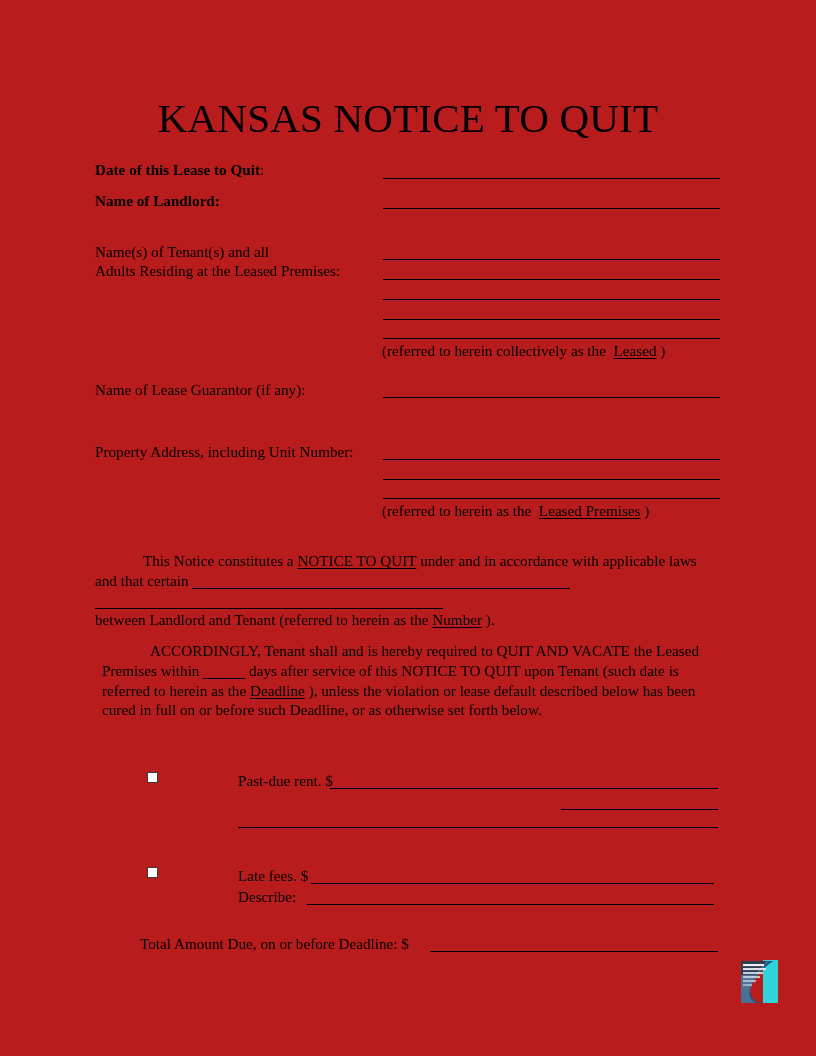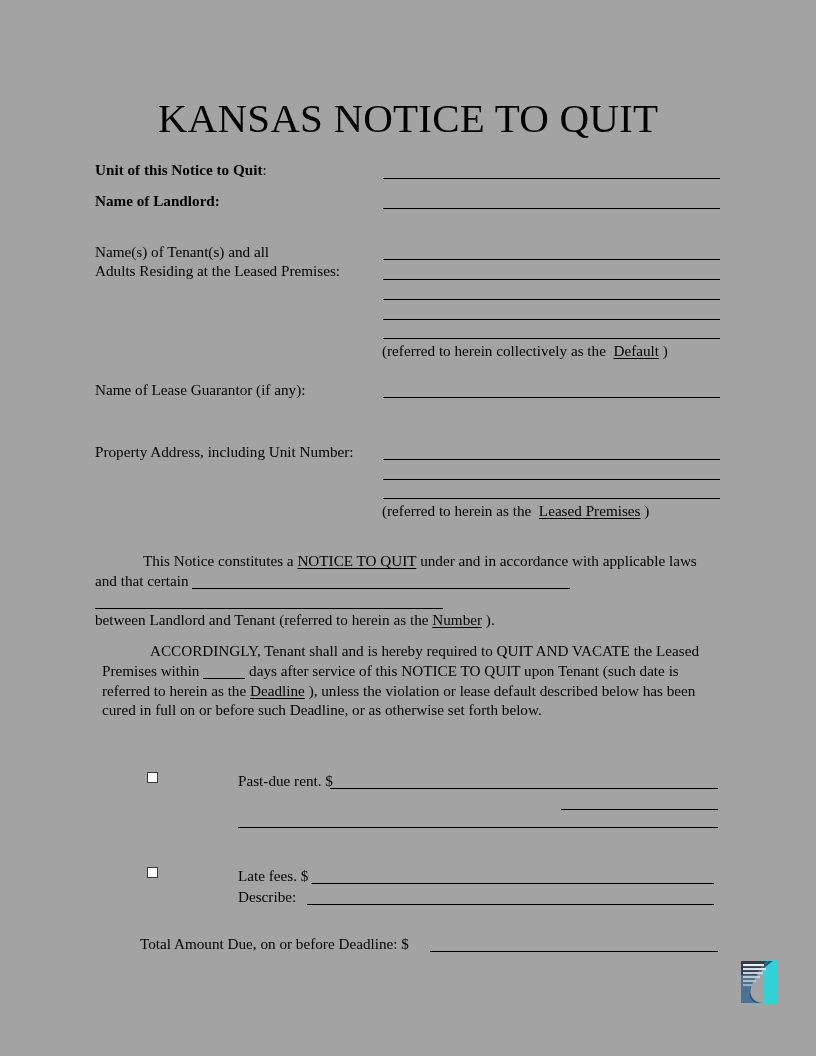--- a/index.html
+++ b/index.html
@@ -8,21 +8,21 @@
     background: #ffffff;
   }
   body {
     font-family: "Liberation Serif", "DejaVu Serif", serif;
     color: #000000;
   }
   .page {
     position: relative;
     width: 816px;
     height: 1056px;
-    background: #a3a3a3;
+    background: #b91c1c;
     overflow: hidden;
   }
 
   
   .doc-title {
     position: absolute;
     left: 0;
     top: 94px;
     width: 816px;
     text-align: center;
@@ -85,36 +85,36 @@
     height: 50px;
   }
 </style>
 </head>
 <body>
 
 <div class="page">
 
   <div class="doc-title">KANSAS NOTICE TO QUIT</div>
 
-  <div class="t b" style="left:95px; top:160px;"><span>Unit of this Notice to Quit</span><span style="font-weight:400;">:</span></div>
+  <div class="t b" style="left:95px; top:160px;"><span>Date of this Lease to Quit</span><span style="font-weight:400;">:</span></div>
   <div class="rule" style="left:383px; top:178px; width:337px;"></div>
 
   <div class="t" style="left:95px; top:191px;font-weight:bold;">Name of Landlord:</div>
   <div class="rule" style="left:383px; top:208px; width:337px;"></div>
 
   <div class="t" style="left:95px; top:242px;">Name(s) of Tenant(s) and all</div>
   <div class="t" style="left:95px; top:261px;">Adults Residing at the Leased Premises:</div>
 
   <div class="rule" style="left:383px; top:259px; width:337px;"></div>
   <div class="rule" style="left:383px; top:279px; width:337px;"></div>
   <div class="rule" style="left:383px; top:299px; width:337px;"></div>
   <div class="rule" style="left:383px; top:319px; width:337px;"></div>
   <div class="rule" style="left:383px; top:338px; width:337px;"></div>
 
-  <div class="t" style="left:382px; top:341px;"><span>(referred to herein collectively as the</span>&nbsp; <span class="u">Default</span> <span>)</span></div>
+  <div class="t" style="left:382px; top:341px;"><span>(referred to herein collectively as the</span>&nbsp; <span class="u">Leased</span> <span>)</span></div>
 
   <div class="t" style="left:95px; top:380px;">Name of Lease Guarantor (if any):</div>
   <div class="rule" style="left:383px; top:397px; width:337px;"></div>
 
   <div class="t" style="left:95px; top:442px;">Property Address, including Unit Number:</div>
   <div class="rule" style="left:383px; top:459px; width:337px;"></div>
   <div class="rule" style="left:383px; top:479px; width:337px;"></div>
   <div class="rule" style="left:383px; top:498px; width:337px;"></div>
 
   <div class="t" style="left:382px; top:501px;"><span>(referred to herein as the</span>&nbsp; <span class="u">Leased Premises</span> <span>)</span></div>

